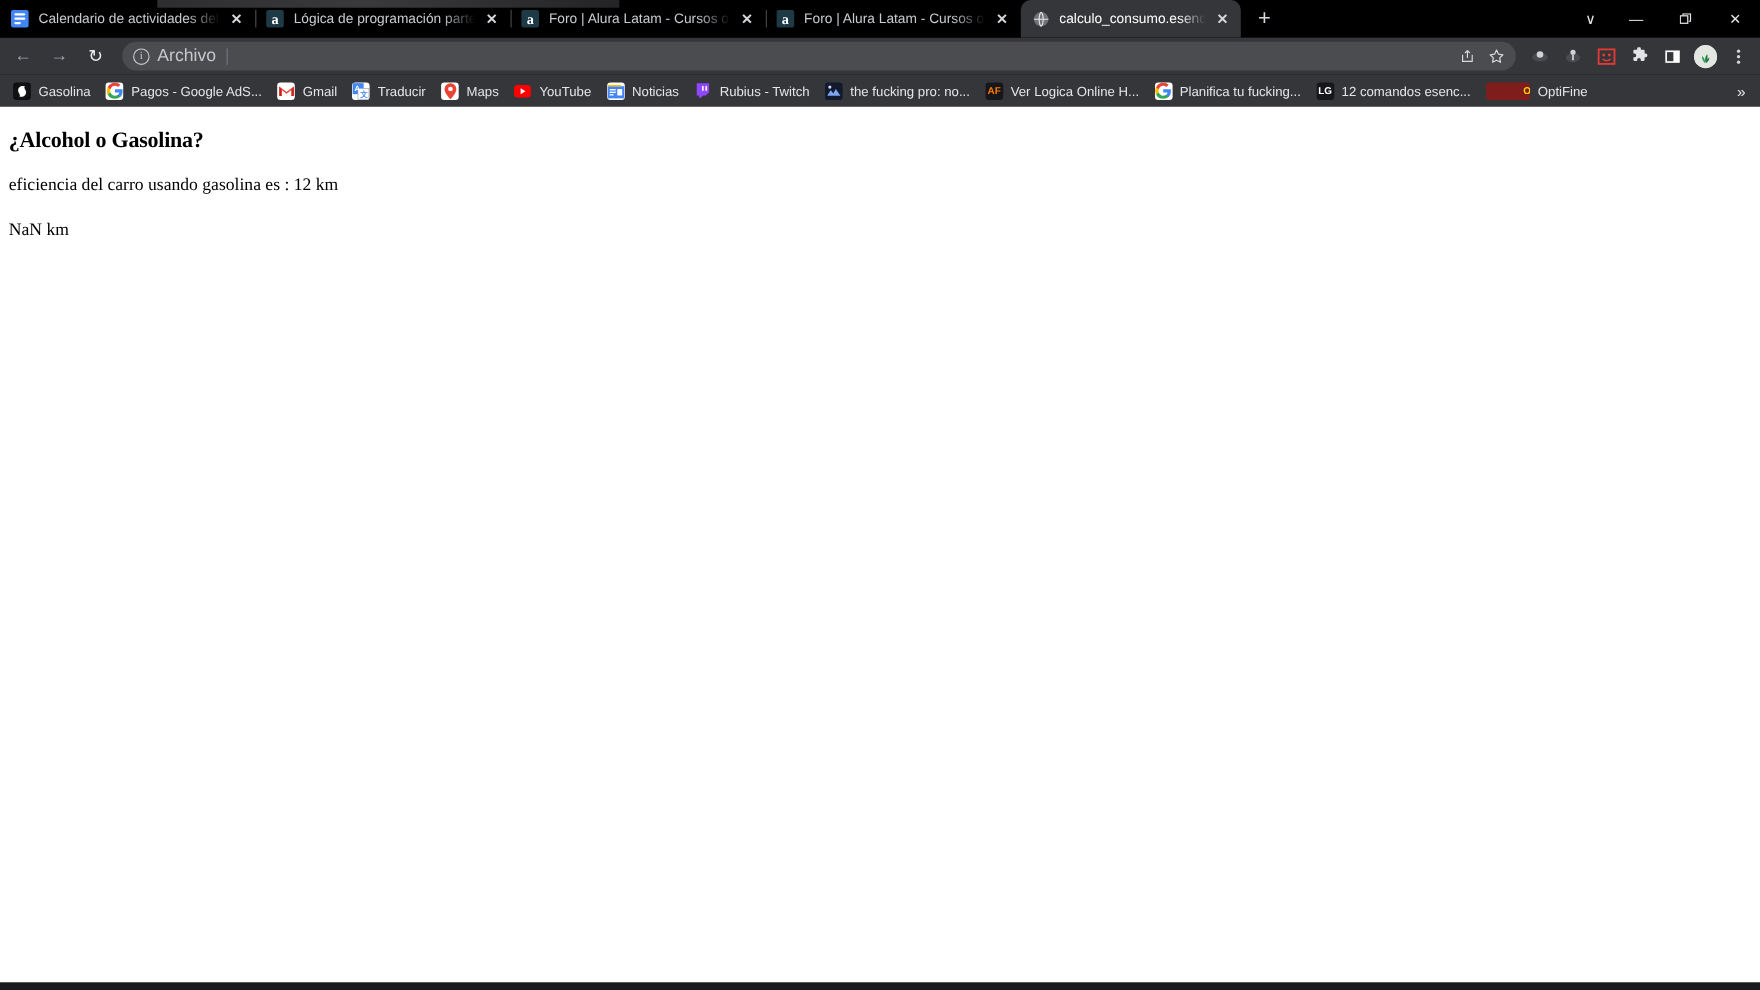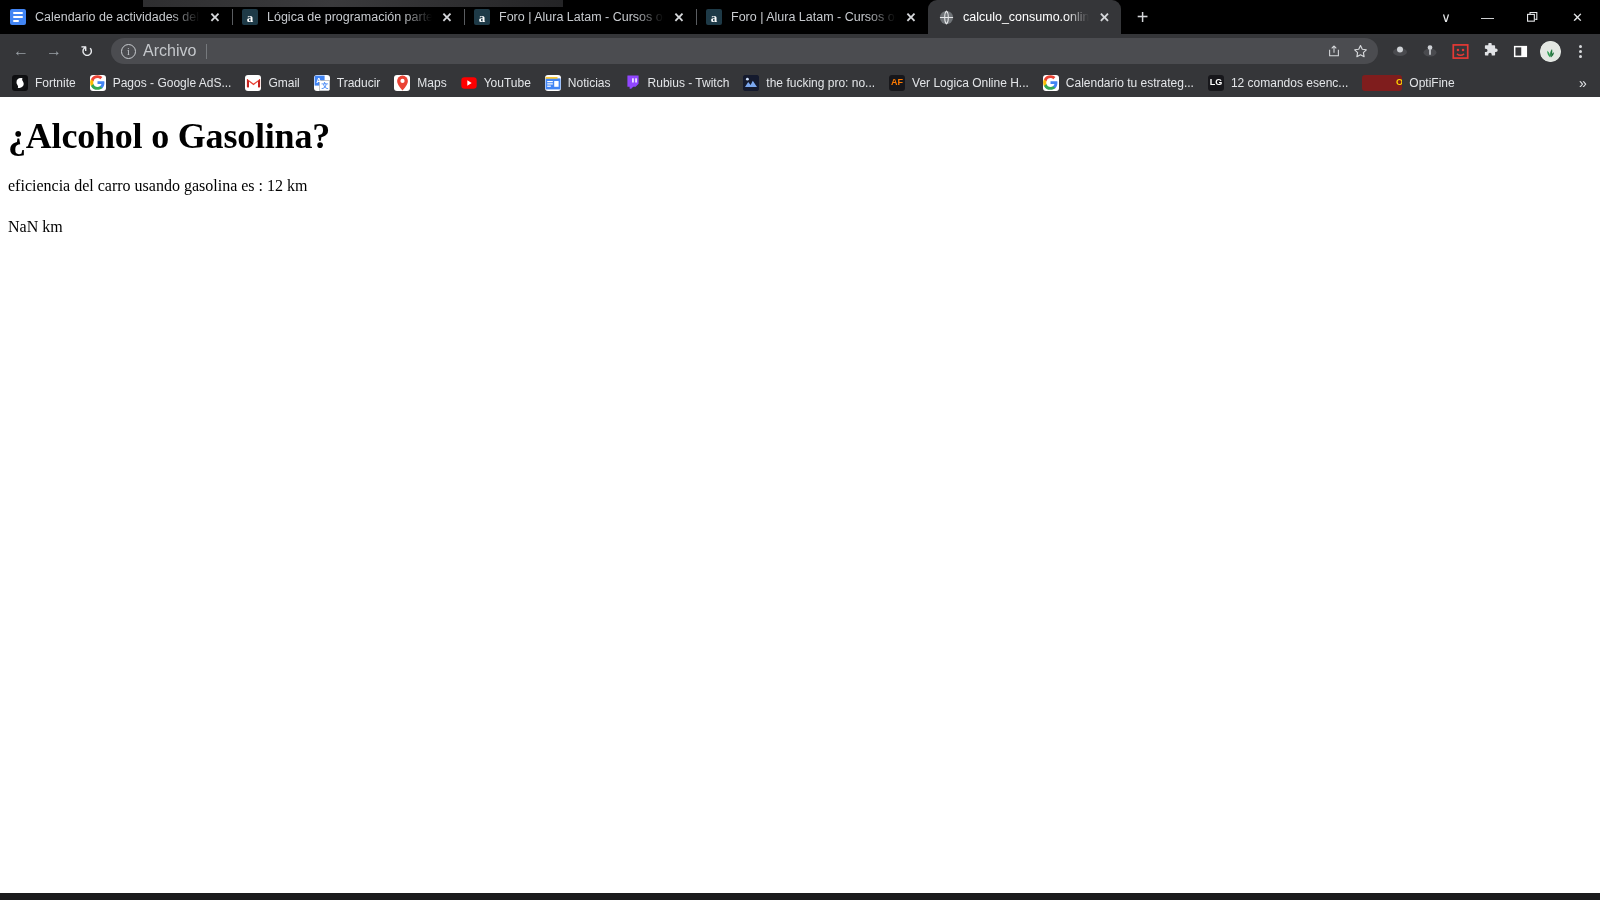--- a/index.html
+++ b/index.html
@@ -236,21 +236,21 @@
     height: 796px;
     overflow: hidden;
     position: relative;
   }
   .page-inner {
     font-family: "Liberation Serif", serif;
     color: #000000;
     padding: 0 8px;
   }
   .page-h1 {
-    font-size: 36px;
+    font-size: 20px;
     font-weight: bold;
     margin: 21px 0 21px 0;
     line-height: 1.05;
     letter-spacing: -0.2px;
   }
   .page-p {
     font-size: 16px;
     line-height: 1.15;
     margin: 0 0 23px 0;
   }
@@ -304,21 +304,21 @@
       <span class="tab-close">✕</span>
     </div>
 
     <div class="tab active">
       <span class="tab-fav fav-globe">
         <svg width="15" height="15" viewBox="0 0 16 16" aria-hidden="true">
           <circle cx="8" cy="8" r="7" fill="#6f7377"></circle>
           <path d="M1 8h14M8 1c2.6 2.6 2.6 11.4 0 14M8 1C5.4 3.6 5.4 12.4 8 15" stroke="#e6e8ea" stroke-width="1.1" fill="none"></path>
         </svg>
       </span>
-      <span class="tab-title">calculo_consumo.onlin</span>
+      <span class="tab-title">calculo_consumo.esenc</span>
       <span class="tab-close">✕</span>
     </div>
 
   </div>
 
   <div class="newtab">+</div>
 
   <div class="winctrls">
     <div class="wc search">∨</div>
     <div class="wc">—</div>
@@ -408,21 +408,21 @@
 
 <div class="bookmarks">
 
   <div class="bm">
     <span class="bm-ico" style="background:#0e0e10;">
       <svg width="16" height="16" viewBox="0 0 16 16" aria-hidden="true">
         <circle cx="8" cy="8" r="7.4" fill="#111214"></circle>
         <path d="M10.6 3.4c-3.4-1.1-6.3 1-6.1 4 .2 2.6 2.6 3.6 1.2 5.3 3.4 1 6.2-1.2 6-4.1-.2-2.6-2.5-3.5-1.1-5.2z" fill="#ffffff"></path>
       </svg>
     </span>
-    <span>Fortnite</span>
+    <span>Gasolina</span>
   </div>
 
   <div class="bm">
     <span class="bm-ico" style="background:#ffffff;">
       <svg width="15" height="15" viewBox="0 0 16 16" aria-hidden="true">
         <path d="M15.4 8.2c0-.6-.05-1.1-.15-1.6H8v3.1h4.2a3.6 3.6 0 01-1.6 2.4v1.9h2.6c1.5-1.4 2.2-3.4 2.2-5.8z" fill="#4285f4"></path>
         <path d="M8 15.8c2.2 0 4-.7 5.2-1.9l-2.6-1.9c-.7.5-1.6.8-2.6.8-2 0-3.7-1.35-4.3-3.2H1v2a7.8 7.8 0 007 4.2z" fill="#34a853"></path>
         <path d="M3.7 9.6a4.7 4.7 0 010-3V4.6H1a7.8 7.8 0 000 7z" fill="#fbbc05"></path>
         <path d="M8 3.2c1.2 0 2.2.4 3 1.2l2.3-2.3A7.6 7.6 0 008 .2 7.8 7.8 0 001 4.6l2.7 2a4.7 4.7 0 014.3-3.4z" fill="#ea4335"></path>
       </svg>
@@ -518,21 +518,21 @@
 
   <div class="bm">
     <span class="bm-ico" style="background:#ffffff;">
       <svg width="15" height="15" viewBox="0 0 16 16" aria-hidden="true">
         <path d="M15.4 8.2c0-.6-.05-1.1-.15-1.6H8v3.1h4.2a3.6 3.6 0 01-1.6 2.4v1.9h2.6c1.5-1.4 2.2-3.4 2.2-5.8z" fill="#4285f4"></path>
         <path d="M8 15.8c2.2 0 4-.7 5.2-1.9l-2.6-1.9c-.7.5-1.6.8-2.6.8-2 0-3.7-1.35-4.3-3.2H1v2a7.8 7.8 0 007 4.2z" fill="#34a853"></path>
         <path d="M3.7 9.6a4.7 4.7 0 010-3V4.6H1a7.8 7.8 0 000 7z" fill="#fbbc05"></path>
         <path d="M8 3.2c1.2 0 2.2.4 3 1.2l2.3-2.3A7.6 7.6 0 008 .2 7.8 7.8 0 001 4.6l2.7 2a4.7 4.7 0 014.3-3.4z" fill="#ea4335"></path>
       </svg>
     </span>
-    <span>Calendario tu estrateg...</span>
+    <span>Planifica tu fucking...</span>
   </div>
 
   <div class="bm">
     <span class="bm-ico" style="background:#17171b;color:#ffffff;">
       <span class="ext-badge">LG</span>
     </span>
     <span>12 comandos esenc...</span>
   </div>
 
   <div class="bm">

